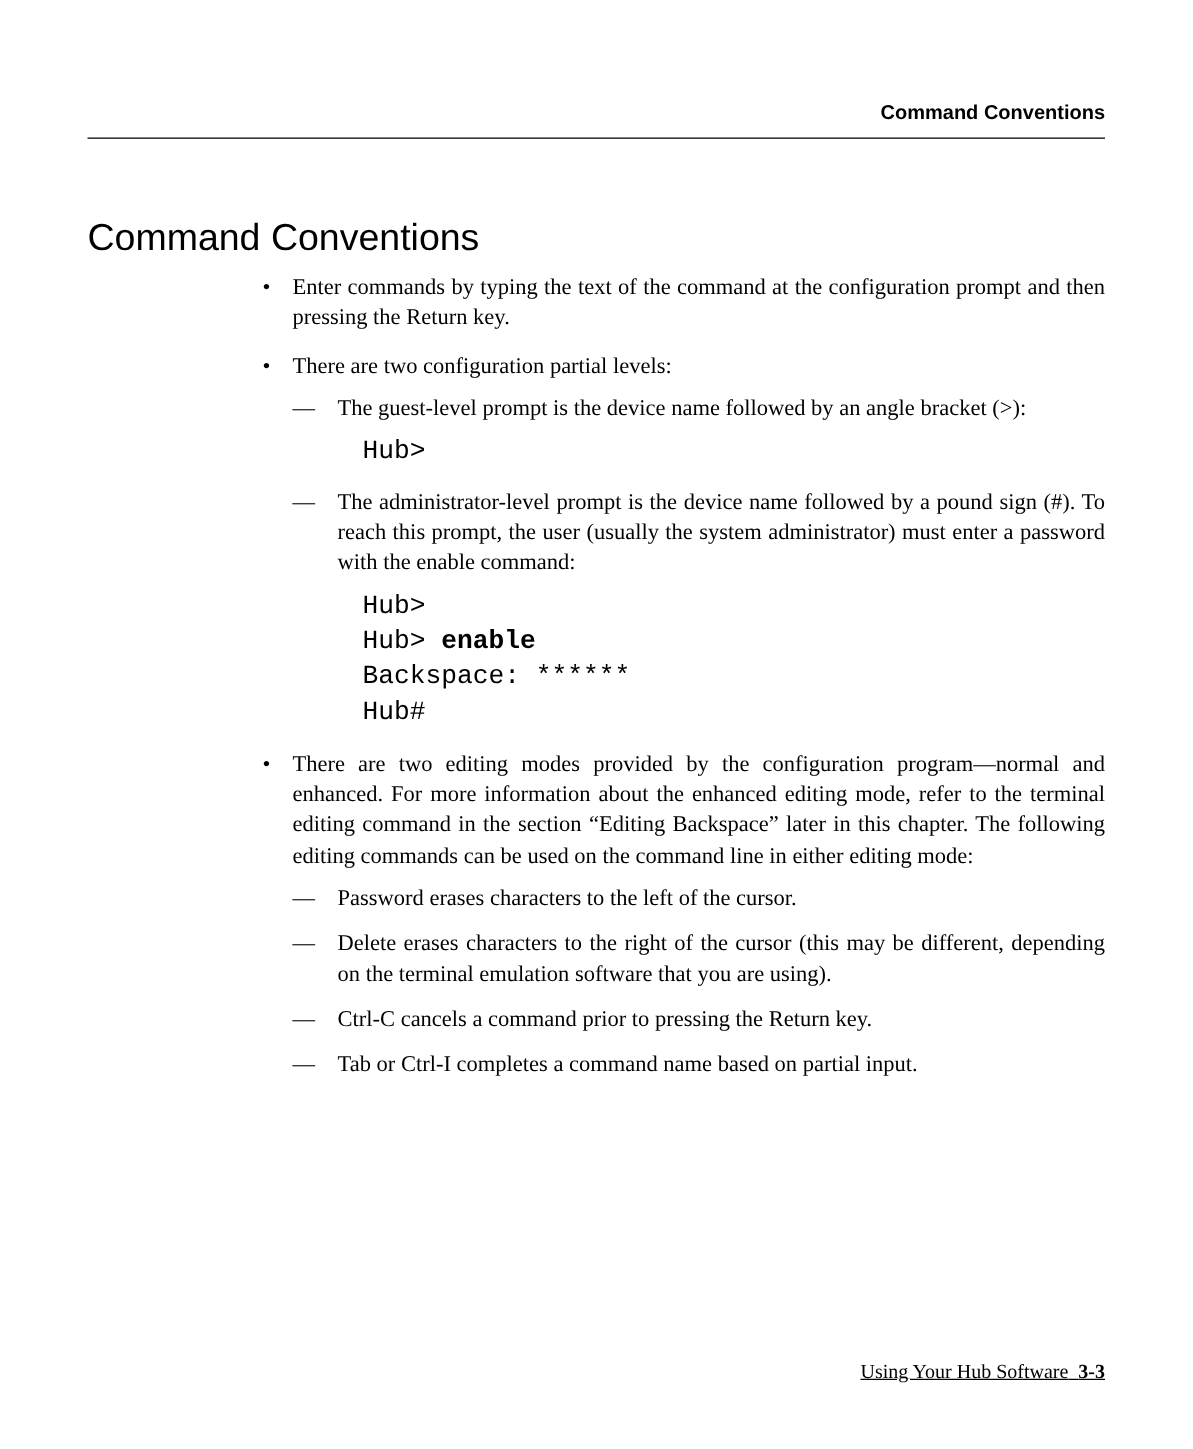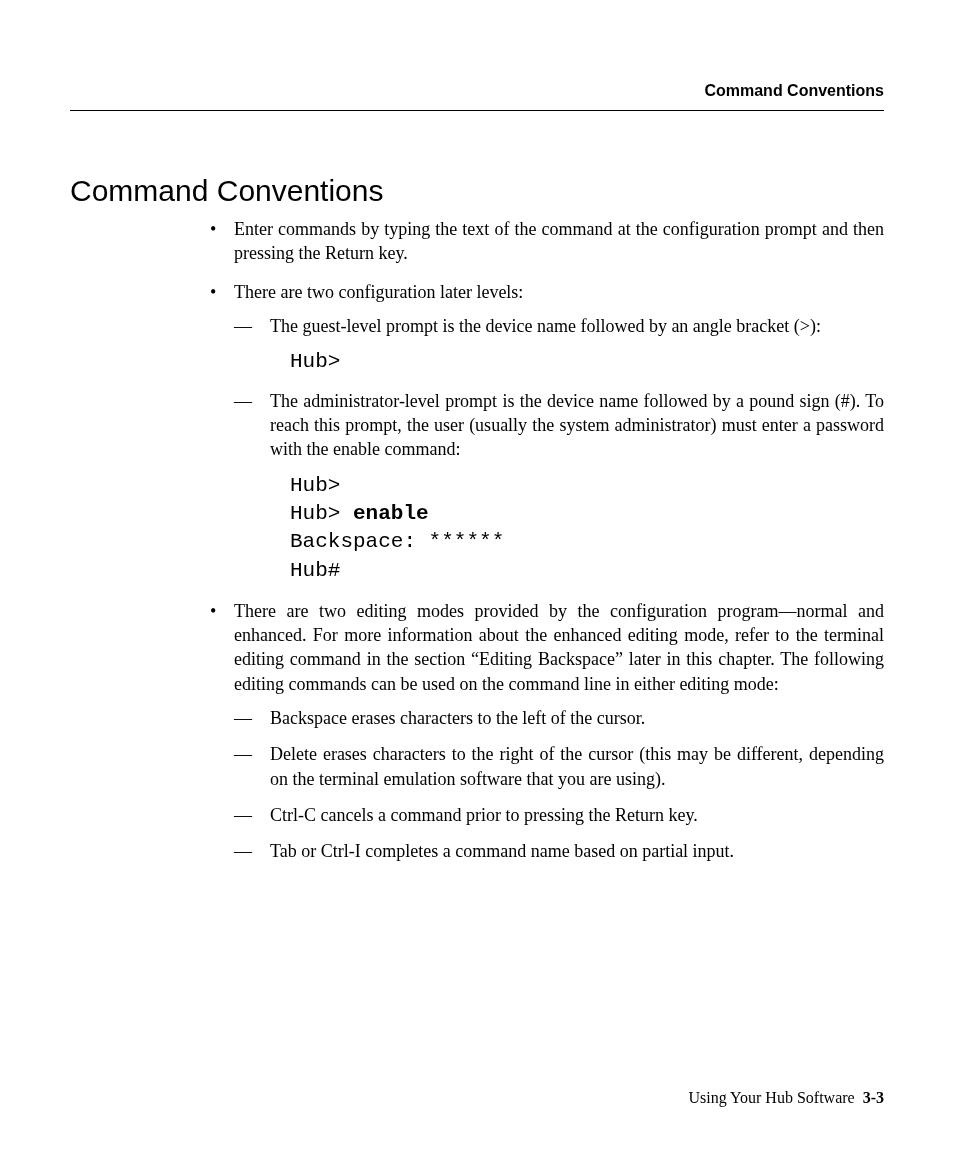--- a/index.html
+++ b/index.html
@@ -87,20 +87,21 @@
     margin: 10px 0 10px 20px;
     line-height: 1.35;
   }
   .bold { font-weight: normal; }
   .mono-bold { font-family: "Courier New", Courier, monospace; font-weight: bold; }
   .footer {
     position: absolute;
     bottom: 50px;
     right: 70px;
     font-size: 16px;
+    text-decoration: underline;
   }
   .footer .pn { font-weight: bold; }
 </style>
 </head>
 <body>
 
 <div class="page">
 
   <div class="header-label">Command Conventions</div>
   <hr class="header-rule">
@@ -110,41 +111,41 @@
   <div class="body-indent">
 
 
     <ul class="bullets">
 
       <li>
         <span>Enter commands by typing the text of the command at the configuration prompt and then pressing the </span><span class="bold">Return</span><span> key.</span>
       </li>
 
       <li>
-        <span>There are two configuration later levels:</span>
+        <span>There are two configuration partial levels:</span>
         <ul class="dashes">
           <li>
             <span>The guest-level prompt is the device name followed by an angle bracket (&gt;):</span>
             <div class="codeblock"><span>Hub&gt;</span></div>
           </li>
           <li>
             <span>The administrator-level prompt is the device name followed by a pound sign (#). To reach this prompt, the user (usually the system administrator) must enter a password with the </span><span class="bold">enable</span><span> command:</span>
             <div class="codeblock"><span>Hub&gt;</span>
 <span>Hub&gt; </span><span class="mono-bold">enable</span>
 <span>Backspace: ******</span>
 <span>Hub#</span></div>
           </li>
         </ul>
       </li>
 
       <li>
         <span>There are two editing modes provided by the configuration program—normal and enhanced. For more information about the enhanced editing mode, refer to the </span><span class="bold">terminal editing</span><span> command in the section “Editing Backspace” later in this chapter. The following editing commands can be used on the command line in either editing mode:</span>
         <ul class="dashes">
           <li>
-            <span class="bold">Backspace</span><span> erases characters to the left of the cursor.</span>
+            <span class="bold">Password</span><span> erases characters to the left of the cursor.</span>
           </li>
           <li>
             <span class="bold">Delete</span><span> erases characters to the right of the cursor (this may be different, depending on the terminal emulation software that you are using).</span>
           </li>
           <li>
             <span class="bold">Ctrl-C</span><span> cancels a command prior to pressing the Return key.</span>
           </li>
           <li>
             <span class="bold">Tab</span><span> or </span><span class="bold">Ctrl-I</span><span> completes a command name based on partial input.</span>
           </li>

